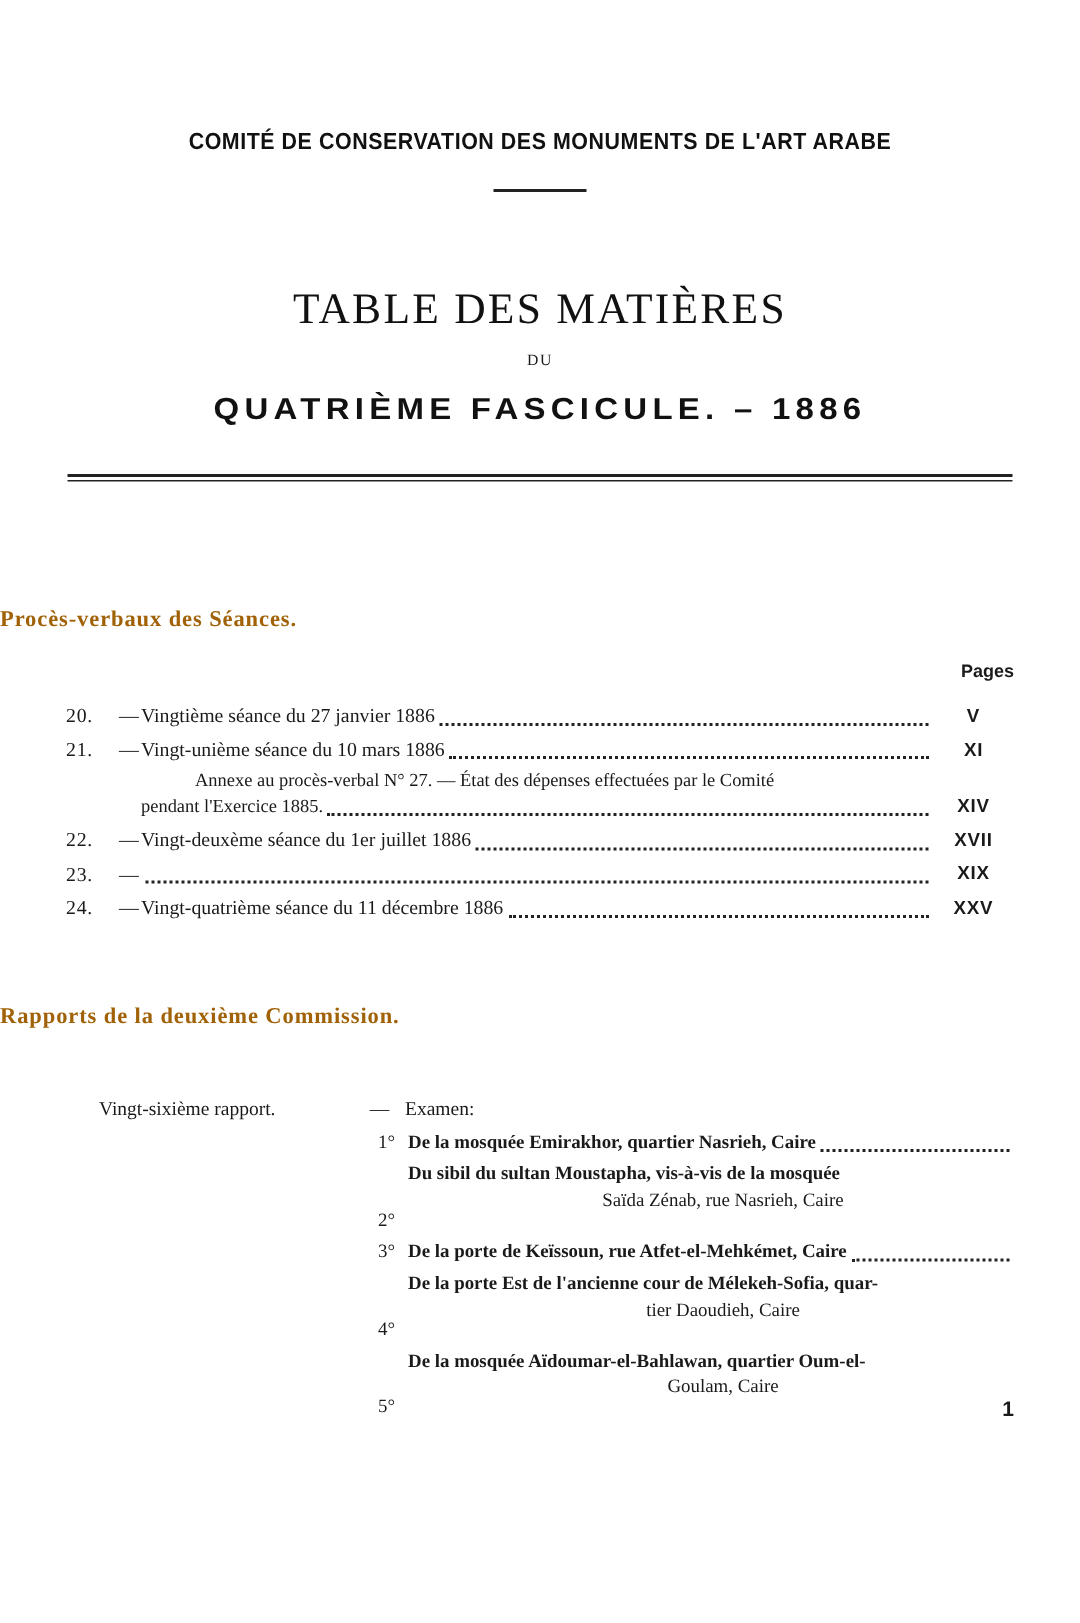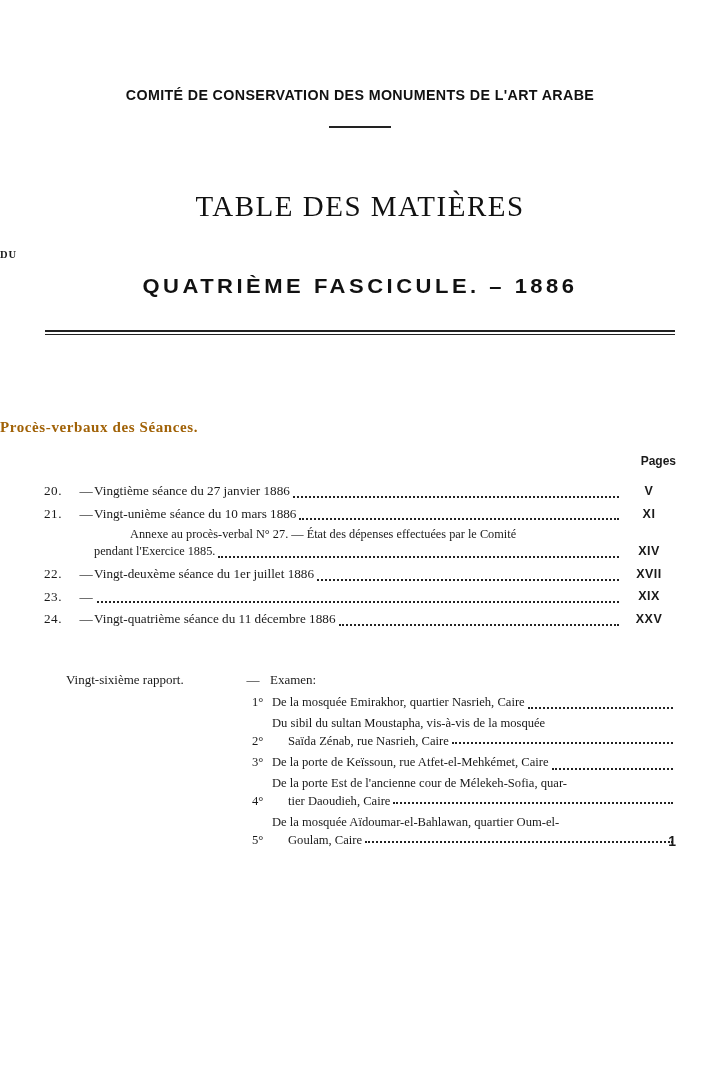--- a/index.html
+++ b/index.html
@@ -42,24 +42,24 @@
 
   .title-main {
     text-align: center;
     margin-top: 62px;
     font-size: 29px;
     letter-spacing: 1.5px;
     color: #111;
     font-family: "Liberation Serif", serif;
   }
   .title-du {
-    text-align: left;
-    margin-top: 26px;
+    text-align: center;
+    margin-top: 12px;
     font-size: 10.5px;
-    font-weight: bold;
+    font-weight: normal;
     letter-spacing: 1px;
     font-family: "Liberation Serif", serif;
   }
   .title-fascicule {
     text-align: center;
     margin-top: 14px;
     font-size: 22px;
     font-weight: bold;
     letter-spacing: 3.5px;
     font-family: "Liberation Sans", sans-serif;
@@ -202,29 +202,29 @@
   .item .marker {
     flex: 0 0 20px;
   }
   .item .body {
     flex: 1 1 auto;
   }
   .item .line {
     display: flex;
     align-items: flex-end;
   }
-  .item .line .t { flex: 0 1 auto; white-space: nowrap; }
+  .item .line .t { flex: 0 1 auto; white-space: nowrap; font-weight: bold; }
   .item .line .leader {
     flex: 1 1 auto;
     border-bottom: 2px dotted #222;
     height: 0.72em;
     margin: 0 3px 0.15em 3px;
     min-width: 8px;
   }
-  .item .cont { padding-left: 16px; display: flex; align-items: flex-start; }
+  .item .cont { padding-left: 16px; display: flex; align-items: center; flex-direction: column; }
   .item .cont .t { flex: 0 1 auto; white-space: nowrap; }
   .item .cont .leader {
     flex: 1 1 auto;
     border-bottom: 2px dotted #222;
     height: 0.72em;
     margin: 0 3px 0.15em 3px;
   }
   .final-page {
     position: absolute;
     right: 44px;
@@ -302,20 +302,21 @@
     <div class="entry">
       <span class="num">24.</span>
       <span class="dash">—</span>
       <span class="txt">Vingt-quatrième séance du 11 décembre 1886</span>
       <span class="leader"></span>
       <span class="pg">XXV</span>
     </div>
 
   </div>
 
+  <div class="section-title" id="rapports-title">Rapports de la deuxième Commission.</div>
 
   <div class="report-block">
 
     <div class="report-head">
       <span class="rname">Vingt-sixième rapport.</span>
       <span class="rdash">—</span>
       <span class="rlabel">Examen:</span>
     </div>
 
     <div class="items">

